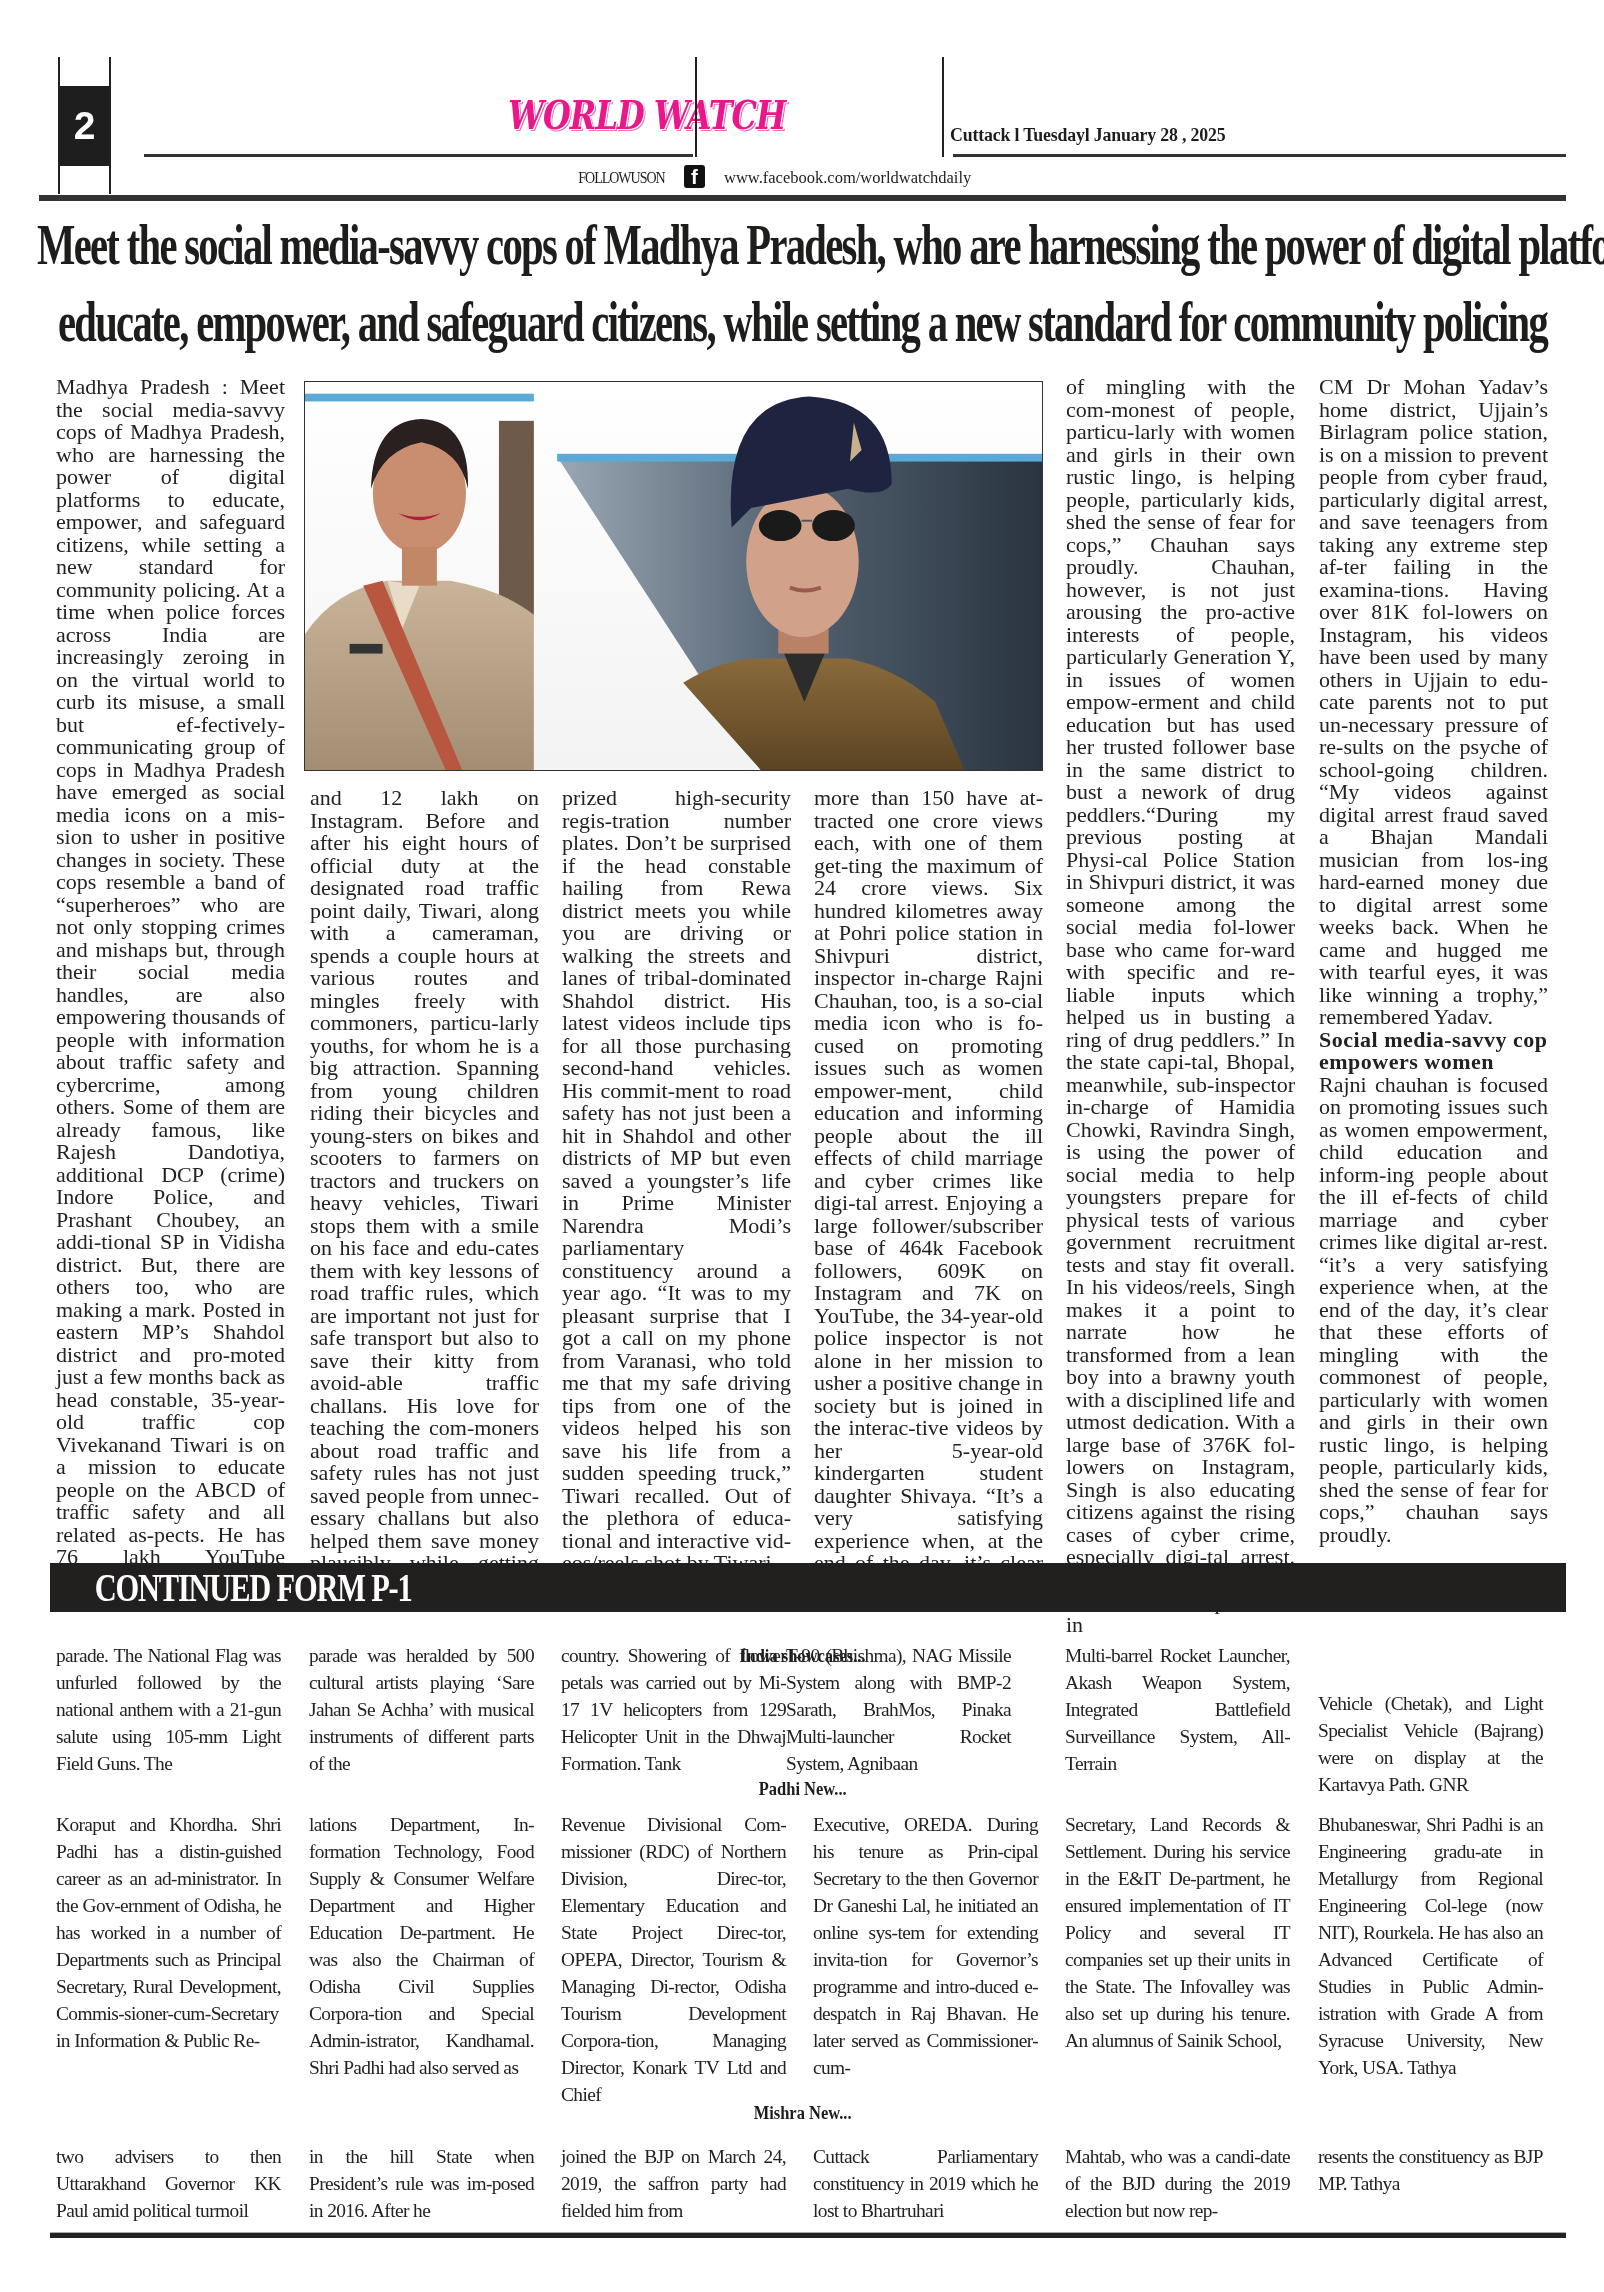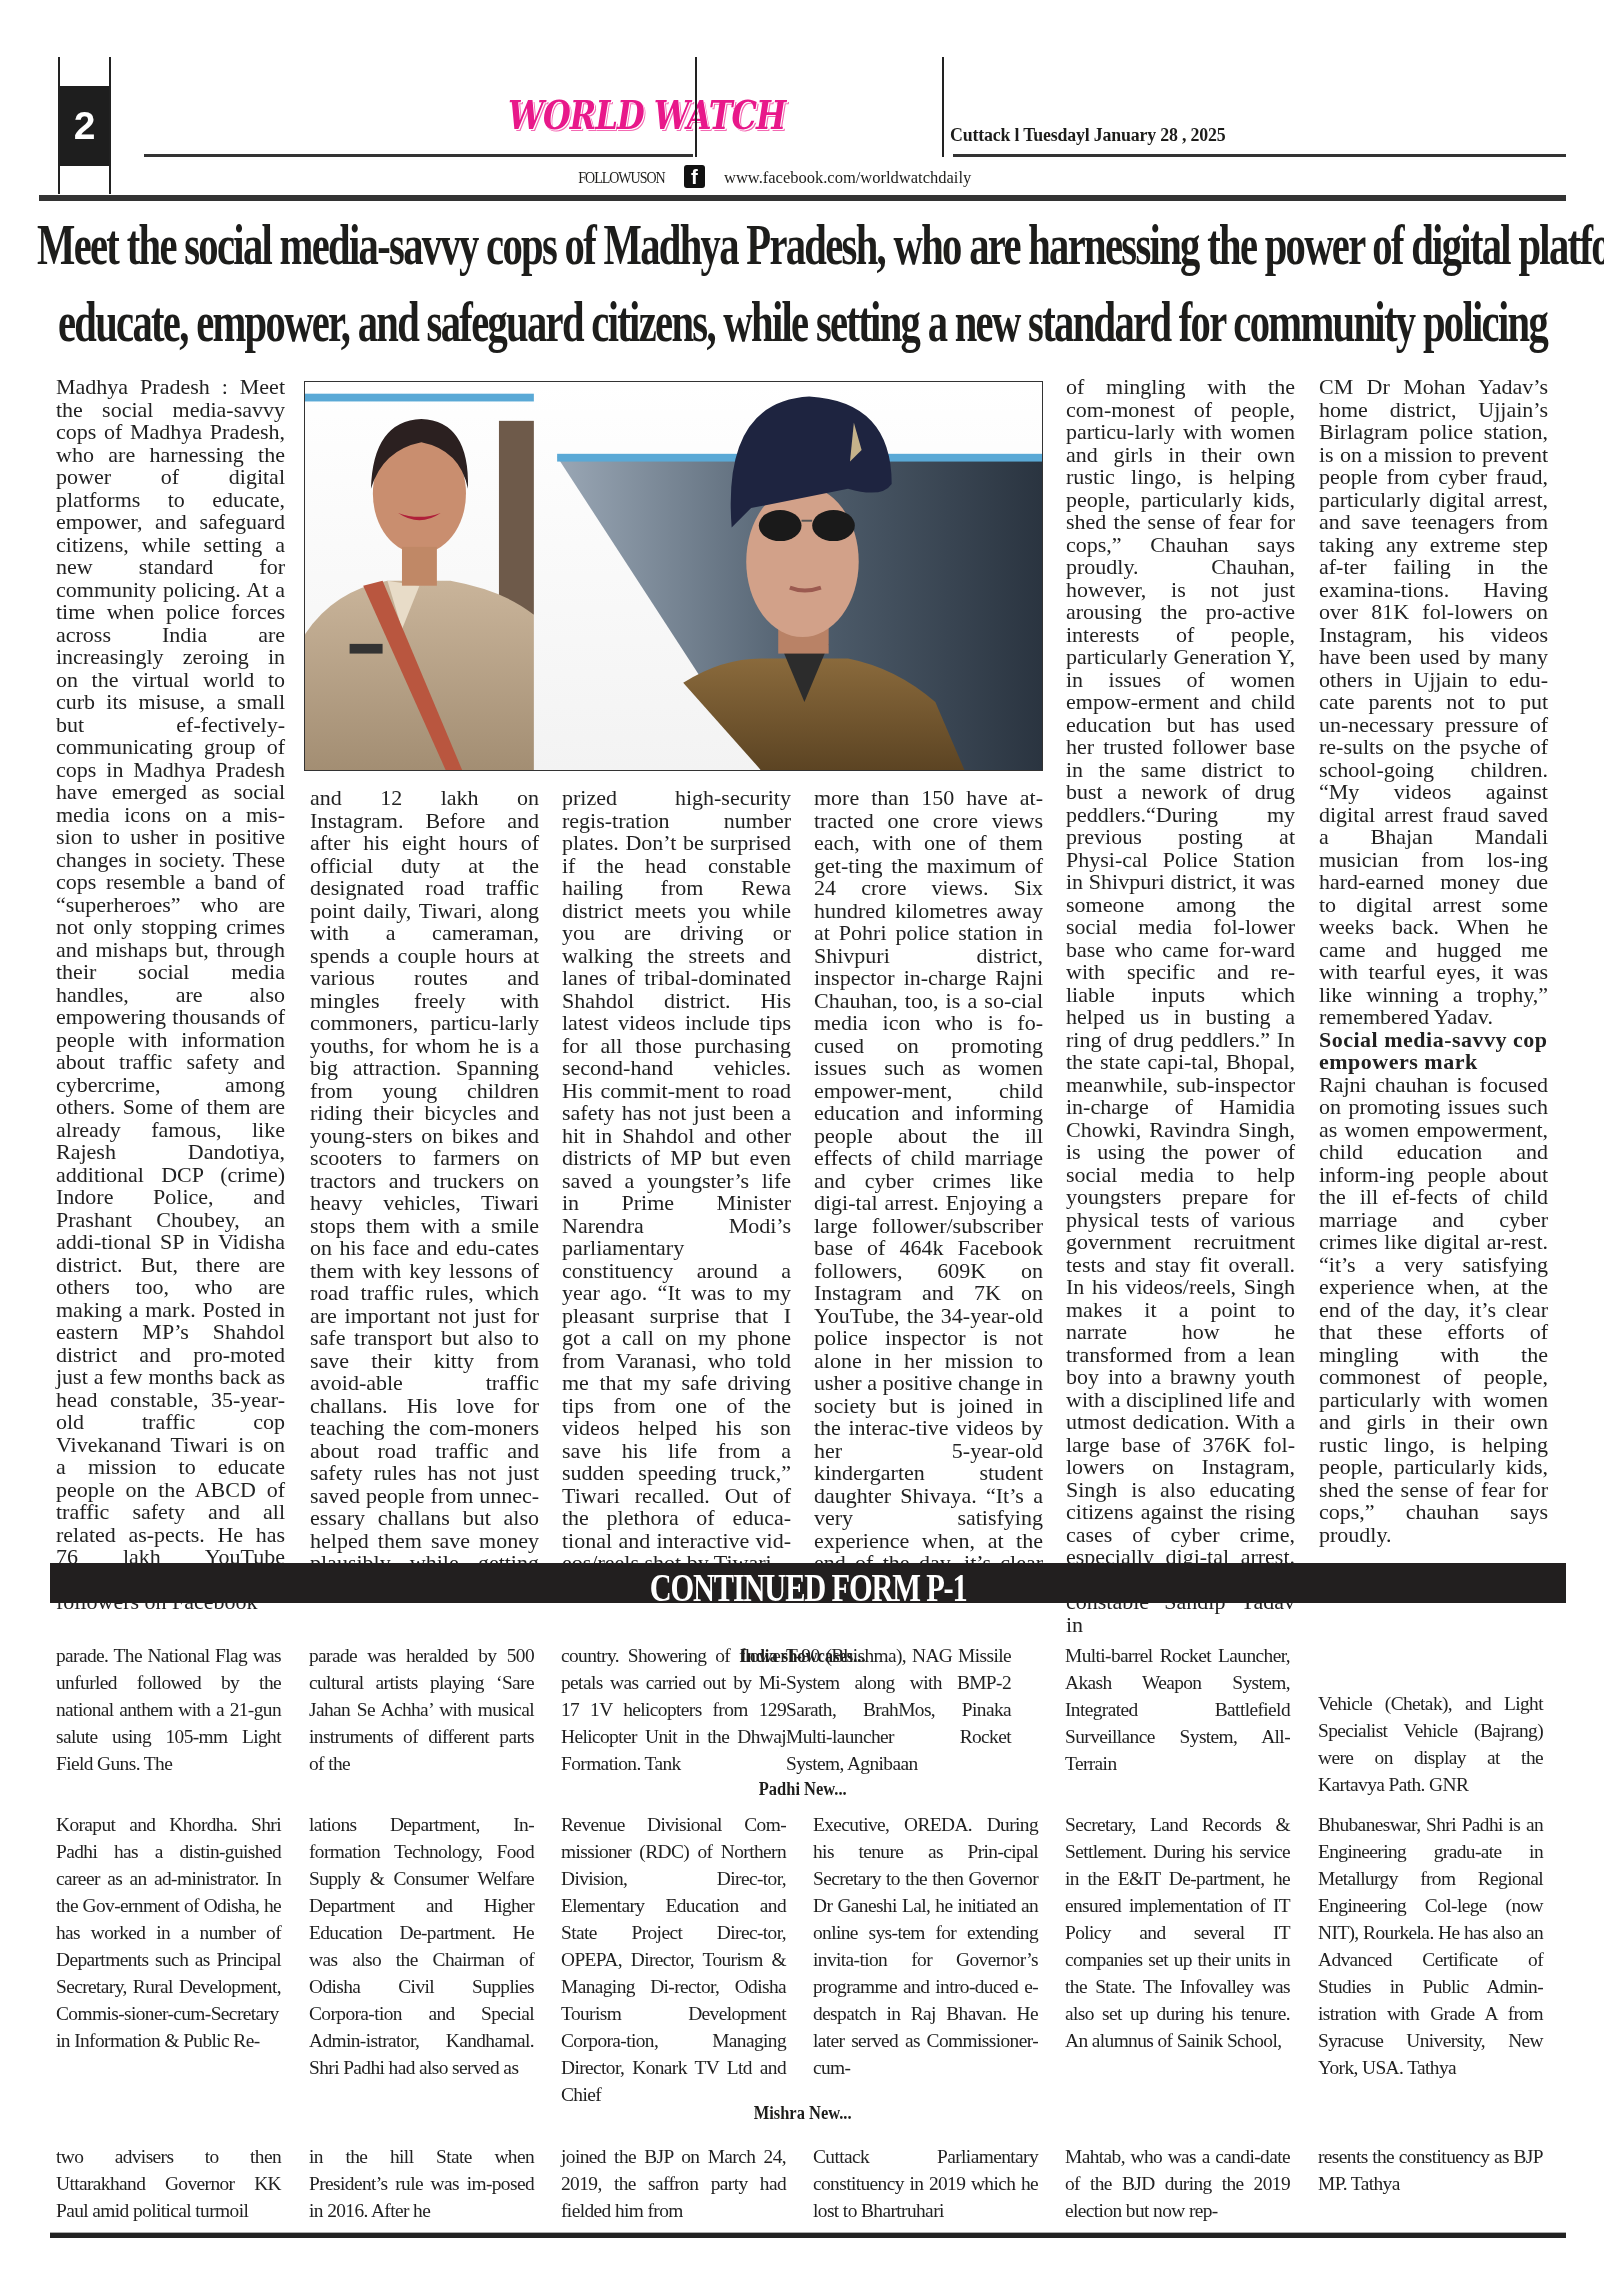--- a/index.html
+++ b/index.html
@@ -21,21 +21,21 @@
   .headline div { margin-left: -330px; margin-right: -330px; }
 
   
   .col { position: absolute; font-family: "Liberation Serif", serif; font-size: 22px; line-height: 22.5px; text-align: justify; hyphens: manual; color: #222; }
   .col .sub { font-weight: bold; letter-spacing: 0.5px; display: block; text-align: left; }
 
   
   .photo { position: absolute; left: 304px; top: 381px; width: 737px; height: 388px; border: 1.9px solid #333; overflow: hidden; background: #fff; }
 
   
-  .banner { position: absolute; left: 50px; top: 1563px; width: 1516px; height: 40px; background: #221f1f; color: #fff; text-align: center; font-family: "Liberation Serif", serif; font-weight: bold; font-size: 39px; line-height: 49px; letter-spacing: -1.5px; }
+  .banner { position: absolute; left: 50px; top: 1563px; width: 1516px; height: 49px; background: #221f1f; color: #fff; font-family: "Liberation Serif", serif; font-weight: bold; font-size: 39px; line-height: 49px; letter-spacing: -1.5px; }
   .banner span { display: inline-block; transform: scaleX(0.78); }
   .cont-head { position: absolute; left: 39px; width: 1527px; text-align: center; font-family: "Liberation Serif", serif; font-weight: bold; font-size: 19.4px; }
   .cont-head span { display: inline-block; transform: scaleX(0.85); }
   .ccol { position: absolute; width: 225px; font-family: "Liberation Serif", serif; font-size: 19.4px; line-height: 27px; text-align: justify; color: #222; letter-spacing: -0.6px; }
   .bottom-rule { position: absolute; left: 50px; top: 2232px; width: 1516px; height: 4.9px; background: #222; border-top: 1px solid #aaa; }
 </style>
 </head>
 <body>
 
 <div class="vline" style="left:58px; top:57px; height:137px;"></div>
@@ -110,21 +110,21 @@
     <path d="M500 212 Q515 218 532 212" stroke="#9b5a50" stroke-width="4" fill="none"></path>
   </svg>
 </div>
 
 <div class="col" style="left:310px; top:787px; width:229px;">and 12 lakh on Instagram. Before and after his eight hours of official duty at the designated road traffic point daily, Tiwari, along with a cameraman, spends a couple hours at various routes and mingles freely with commoners, particu-larly youths, for whom he is a big attraction. Spanning from young children riding their bicycles and young-sters on bikes and scooters to farmers on tractors and truckers on heavy vehicles, Tiwari stops them with a smile on his face and edu-cates them with key lessons of road traffic rules, which are important not just for safe transport but also to save their kitty from avoid-able traffic challans. His love for teaching the com-moners about road traffic and safety rules has not just saved people from unnec-essary challans but also helped them save money plausibly while getting the</div>
 <div class="col" style="left:562px; top:787px; width:229px;">prized high-security regis-tration number plates. Don’t be surprised if the head constable hailing from Rewa district meets you while you are driving or walking the streets and lanes of tribal-dominated Shahdol district. His latest videos include tips for all those purchasing second-hand vehicles. His commit-ment to road safety has not just been a hit in Shahdol and other districts of MP but even saved a youngster’s life in Prime Minister Narendra Modi’s parliamentary constituency around a year ago. “It was to my pleasant surprise that I got a call on my phone from Varanasi, who told me that my safe driving tips from one of the videos helped his son save his life from a sudden speeding truck,” Tiwari recalled. Out of the plethora of educa-tional and interactive vid-eos/reels shot by Tiwari,</div>
 <div class="col" style="left:814px; top:787px; width:229px;">more than 150 have at-tracted one crore views each, with one of them get-ting the maximum of 24 crore views. Six hundred kilometres away at Pohri police station in Shivpuri district, inspector in-charge Rajni Chauhan, too, is a so-cial media icon who is fo-cused on promoting issues such as women empower-ment, child education and informing people about the ill effects of child marriage and cyber crimes like digi-tal arrest. Enjoying a large follower/subscriber base of 464k Facebook followers, 609K on Instagram and 7K on YouTube, the 34-year-old police inspector is not alone in her mission to usher a positive change in society but is joined in the interac-tive videos by her 5-year-old kindergarten student daughter Shivaya. “It’s a very satisfying experience when, at the end of the day, it’s clear that these efforts</div>
 <div class="col" style="left:1066px; top:376px; width:229px;">of mingling with the com-monest of people, particu-larly with women and girls in their own rustic lingo, is helping people, particularly kids, shed the sense of fear for cops,” Chauhan says proudly. Chauhan, however, is not just arousing the pro-active interests of people, particularly Generation Y, in issues of women empow-erment and child education but has used her trusted follower base in the same district to bust a nework of drug peddlers.“During my previous posting at Physi-cal Police Station in Shivpuri district, it was someone among the social media fol-lower base who came for-ward with specific and re-liable inputs which helped us in busting a ring of drug peddlers.” In the state capi-tal, Bhopal, meanwhile, sub-inspector in-charge of Hamidia Chowki, Ravindra Singh, is using the power of social media to help youngsters prepare for physical tests of various government recruitment tests and stay fit overall. In his videos/reels, Singh makes it a point to narrate how he transformed from a lean boy into a brawny youth with a disciplined life and utmost dedication. With a large base of 376K fol-lowers on Instagram, Singh is also educating citizens against the rising cases of cyber crime, especially digi-tal arrest. On lines of Singh, constable Sandip Yadav in</div>
 <div class="col" style="left:1319px; top:376px; width:229px;">
   <span>CM Dr Mohan Yadav’s home district, Ujjain’s Birlagram police station, is on a mission to prevent people from cyber fraud, particularly digital arrest, and save teenagers from taking any extreme step af-ter failing in the examina-tions. Having over 81K fol-lowers on Instagram, his videos have been used by many others in Ujjain to edu-cate parents not to put un-necessary pressure of re-sults on the psyche of school-going children. “My videos against digital arrest fraud saved a Bhajan Mandali musician from los-ing hard-earned money due to digital arrest some weeks back. When he came and hugged me with tearful eyes, it was like winning a trophy,” remembered Yadav.</span>
-  <span class="sub">Social media-savvy cop empowers mark</span>
+  <span class="sub">Social media-savvy cop empowers women</span>
   <span>Rajni chauhan is focused on promoting issues such as women empowerment, child education and inform-ing people about the ill ef-fects of child marriage and cyber crimes like digital ar-rest. “it’s a very satisfying experience when, at the end of the day, it’s clear that these efforts of mingling with the commonest of people, particularly with women and girls in their own rustic lingo, is helping people, particularly kids, shed the sense of fear for cops,” chauhan says proudly.</span>
 </div>
 
 <div class="banner"><span>CONTINUED FORM P-1</span></div>
 
 <div class="cont-head" style="top:1617px;margin-top:28px;"><span>India showcases...</span></div>
 <div class="ccol" style="left:56px; top:1642px;">parade. The National Flag was unfurled followed by the national anthem with a 21-gun salute using 105-mm Light Field Guns. The</div>
 <div class="ccol" style="left:309px; top:1642px;">parade was heralded by 500 cultural artists playing ‘Sare Jahan Se Achha’ with musical instruments of different parts of the</div>
 <div class="ccol" style="left:561px; top:1642px;">country. Showering of flower petals was carried out by Mi-17 1V helicopters from 129 Helicopter Unit in the Dhwaj Formation. Tank</div>
 <div class="ccol" style="left:786px; top:1642px;">T-90 (Bhishma), NAG Missile System along with BMP-2 Sarath, BrahMos, Pinaka Multi-launcher Rocket System, Agnibaan</div>

